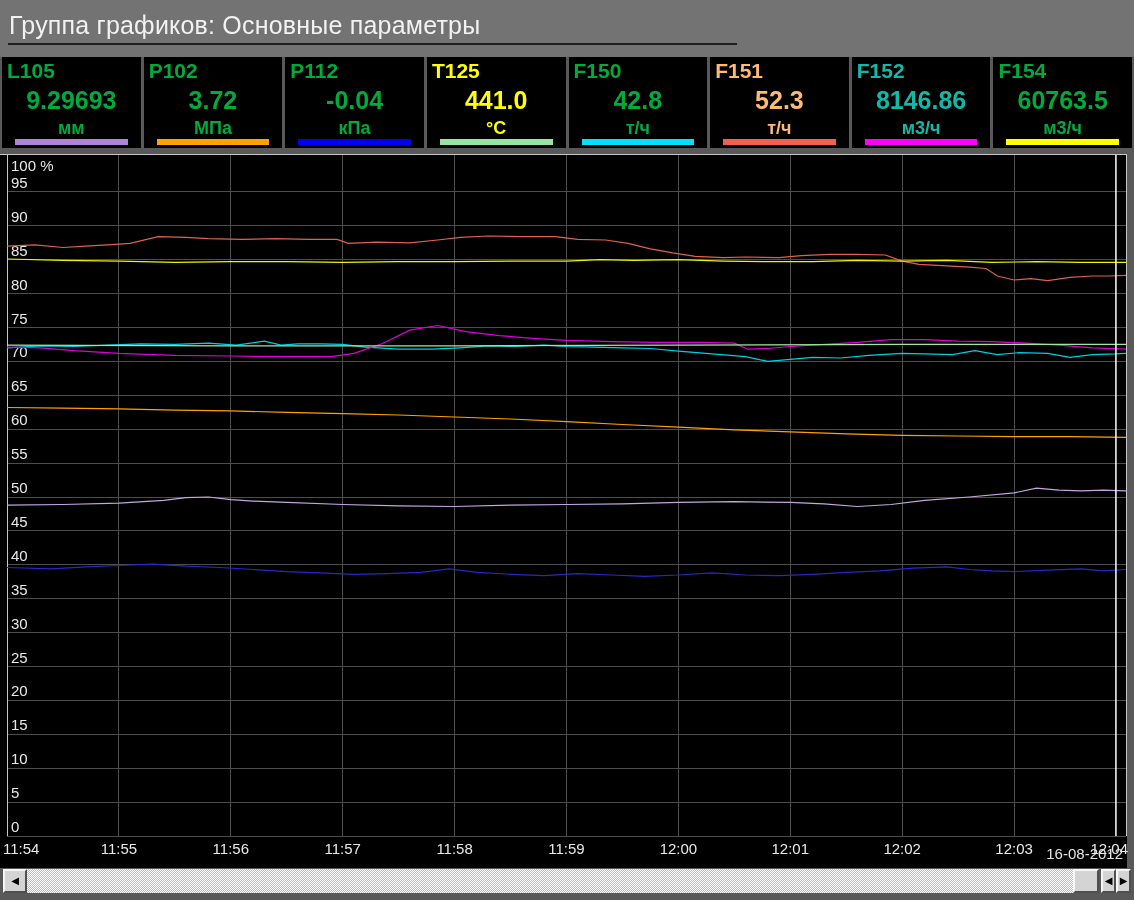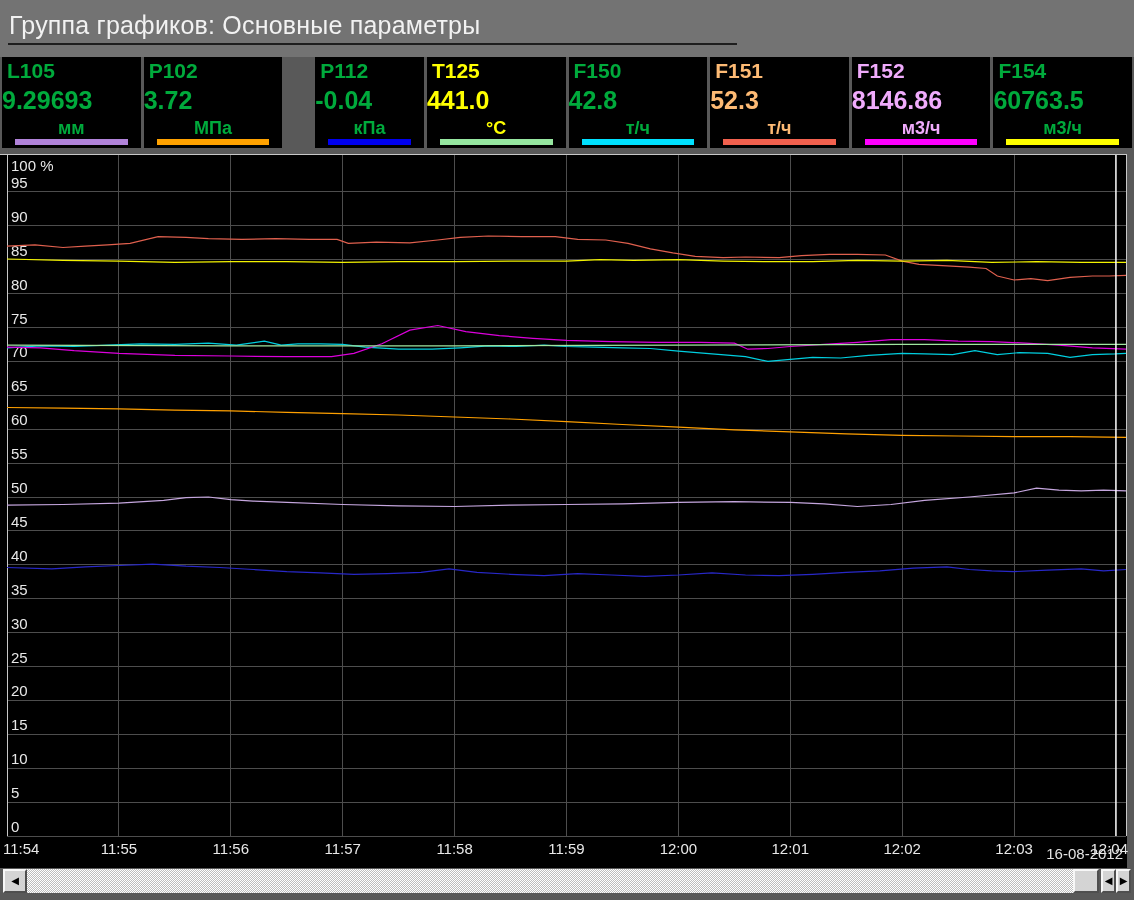--- a/index.html
+++ b/index.html
@@ -18,21 +18,21 @@
   .titlebar .underline {
     position:absolute; left:8px; top:43px; width:729px; height:2px; background:#1e1e1e;
   }
   
   .tiles {
     position:absolute; left:0; top:57px; width:1134px; height:91px;
     display:grid; grid-template-columns:repeat(8,1fr); gap:3px; padding:0 2px;
   }
   .tile { position:relative; background:#000; font-weight:bold; }
   .tile .tag   { position:absolute; left:5px; top:2px; font-size:21px; }
-  .tile .value { position:absolute; left:0; top:29px; width:100%; font-size:25px; }
+  .tile .value { position:absolute; left:0; top:29px; width:100%; text-align:center; font-size:25px; }
   .tile .unit  { position:absolute; left:0; top:61px; width:100%; text-align:center; font-size:18px; }
   .tile .bar   { position:absolute; left:13px; right:13px; bottom:3px; height:6px; }
   
   .chart-wrap { position:absolute; left:0; top:154px; width:1134px; height:714px; }
   svg text { font-family:"Liberation Sans", sans-serif; }
   .date-label {
     position:absolute; right:11px; top:691px;
     font-size:15px; color:#e2e2e2; white-space:nowrap;
   }
   
@@ -69,21 +69,21 @@
     <div class="value">9.29693</div>
     <div class="unit">мм</div>
     <div class="bar" style="background: rgb(177, 131, 217);"></div>
   </div>
   <div class="tile" style="color: rgb(0, 170, 60);">
     <div class="tag">P102</div>
     <div class="value">3.72</div>
     <div class="unit">МПа</div>
     <div class="bar" style="background: rgb(255, 162, 0);"></div>
   </div>
-  <div class="tile" style="color: rgb(0, 170, 60); margin-left: 30px;">
+  <div class="tile" style="color: rgb(0, 170, 60);">
     <div class="tag">P112</div>
     <div class="value">-0.04</div>
     <div class="unit">кПа</div>
     <div class="bar" style="background: rgb(0, 0, 240);"></div>
   </div>
   <div class="tile" style="color: rgb(255, 255, 0);">
     <div class="tag">T125</div>
     <div class="value">441.0</div>
     <div class="unit">°C</div>
     <div class="bar" style="background: rgb(150, 230, 160);"></div>
@@ -93,21 +93,21 @@
     <div class="value">42.8</div>
     <div class="unit">т/ч</div>
     <div class="bar" style="background: rgb(0, 225, 255);"></div>
   </div>
   <div class="tile" style="color: #fdba74;">
     <div class="tag">F151</div>
     <div class="value">52.3</div>
     <div class="unit">т/ч</div>
     <div class="bar" style="background: rgb(242, 97, 78);"></div>
   </div>
-  <div class="tile" style="color: #f0abfc; padding-left: 12px;">
+  <div class="tile" style="color: #14b8a6; padding-left: 12px;">
     <div class="tag">F152</div>
     <div class="value">8146.86</div>
     <div class="unit">м3/ч</div>
     <div class="bar" style="background: rgb(255, 0, 255);"></div>
   </div>
   <div class="tile" style="color: rgb(0, 170, 60);">
     <div class="tag">F154</div>
     <div class="value">60763.5</div>
     <div class="unit">м3/ч</div>
     <div class="bar" style="background: rgb(255, 255, 0);"></div>

